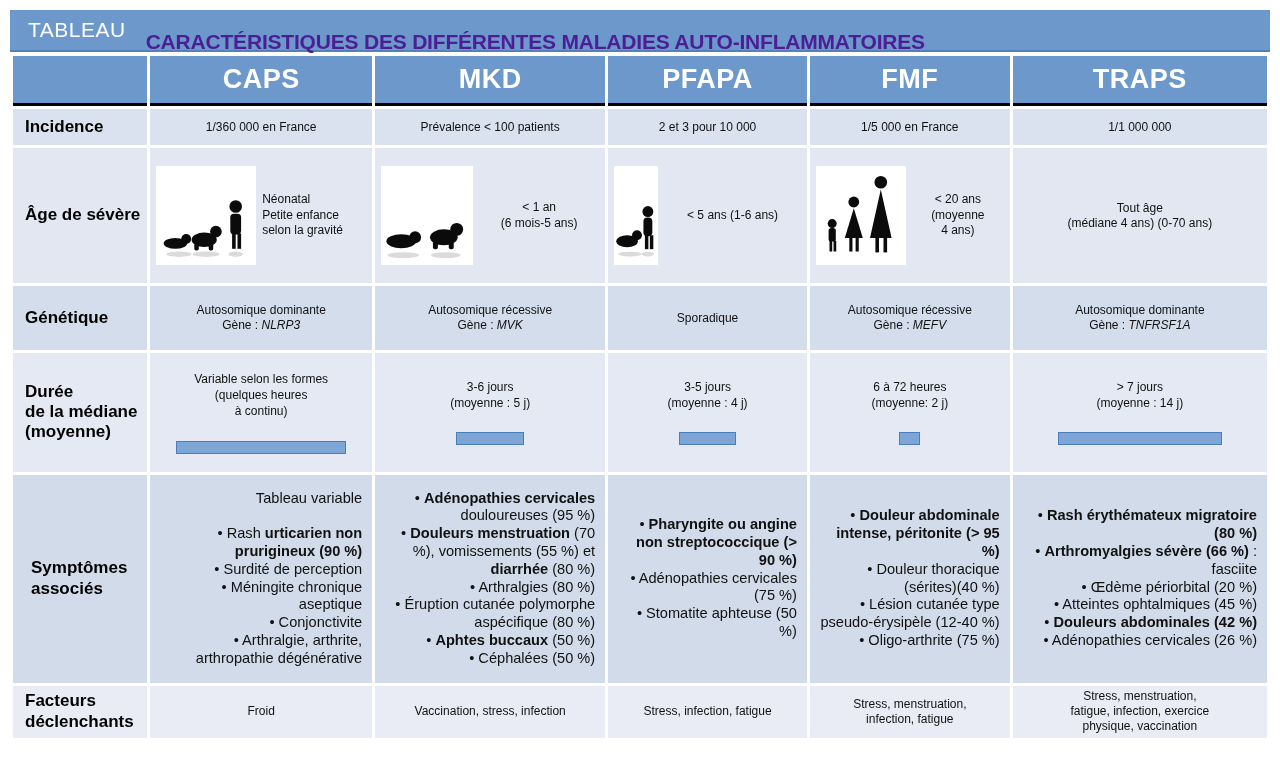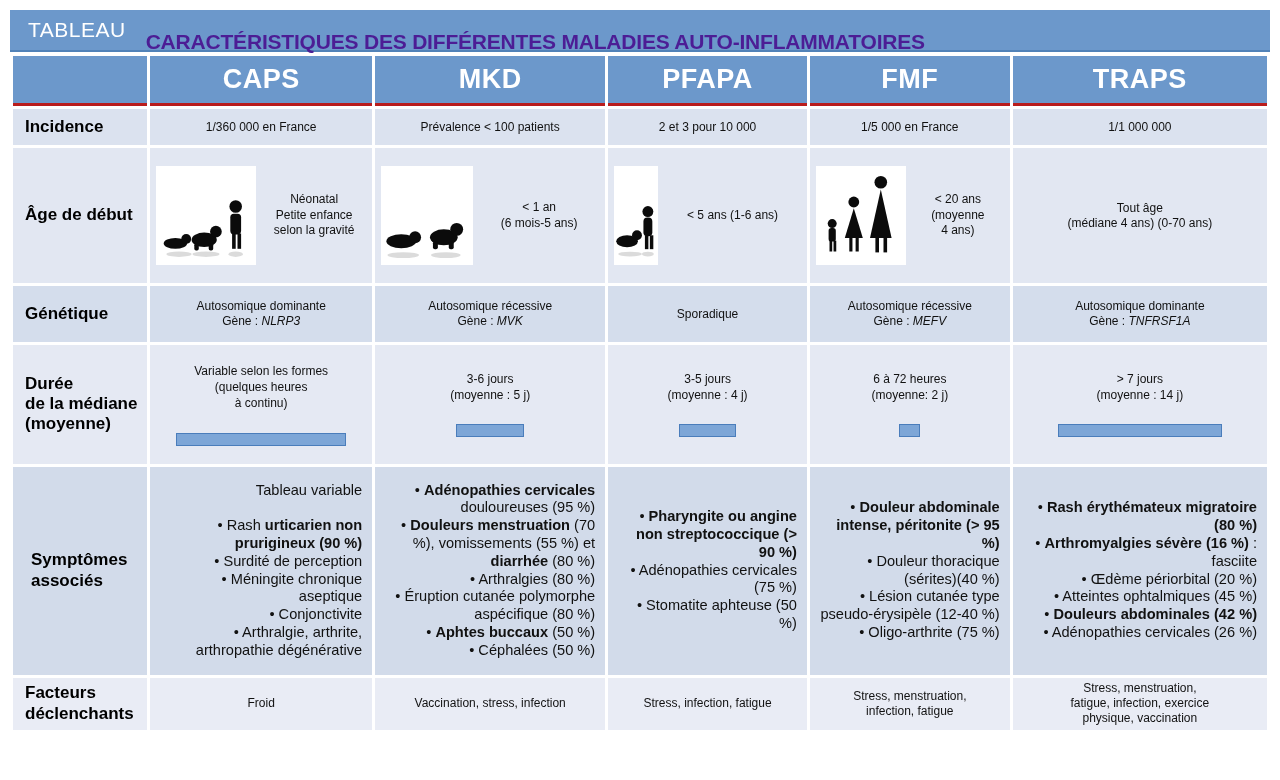--- a/index.html
+++ b/index.html
@@ -6,36 +6,36 @@
   body{width:1280px;height:780px;font-family:"Liberation Sans","DejaVu Sans",sans-serif;color:#111;}
   .frame{padding:10px;}
   
   .title-bar{background:#6c98cb;height:42px;display:flex;align-items:center;
              padding-left:18px;border-bottom:2px solid #5182b8;box-sizing:border-box;}
   .title-prefix{color:#ffffff;font-size:21px;font-weight:400;letter-spacing:.5px;margin-right:20px;}
   .title-text{color:#4c1d95;font-size:21px;font-weight:700;letter-spacing:-0.2px;margin-top:24px;}
   
   table{border-collapse:separate;border-spacing:3px;width:1260px;table-layout:fixed;margin-top:1px;}
   th,td{box-sizing:border-box;overflow:hidden;}
-  th.corner,th.disease{background:#6c98cb;height:50px;border-bottom:3px solid #b91c1c;}
+  th.corner,th.disease{background:#6c98cb;height:50px;border-bottom:3px solid #000000;}
   th.disease{color:#ffffff;font-size:27px;font-weight:700;letter-spacing:.5px;}
   td{text-align:center;vertical-align:middle;font-size:12px;padding:3px 6px;white-space:pre-line;line-height:1.25;}
   td.label{text-align:left;font-weight:700;font-size:17px;padding-left:12px;color:#000;line-height:1.2;}
   
   .r1 td{background:#dbe2ef;}
   .r2 td{background:#e2e7f2;}
   .r3 td{background:#d4ddec;}
   .r4 td{background:#e5e9f3;}
   .r5 td{background:#d2dbea;padding-left:18px;}
   .r6 td{background:#e9ecf5;}
   
   .agecell{display:flex;align-items:center;gap:6px;height:99px;}
   .imgbox{background:#ffffff;height:99px;flex:0 0 auto;display:flex;align-items:flex-end;justify-content:center;}
   .agetext{flex:1 1 auto;white-space:pre-line;line-height:1.3;}
-  .agetext.left{text-align:center;}
+  .agetext.left{text-align:left;}
   
   .fevertext{white-space:pre-line;line-height:1.35;}
   .fever-bar{height:11px;background:#7da6d7;border:1px solid #4a7dbb;margin:6px auto 0;}
   
   td.symptoms{text-align:right;font-size:14.6px;padding:8px 10px;line-height:1.22;}
   td.symptoms b{font-weight:700;}
   i{font-style:italic;}
   svg{display:block;}
 </style>
 </head>
@@ -71,21 +71,21 @@
     <tr class="r1" style="height:36px;">
       <td class="label">Incidence</td>
       <td>1/360 000 en France</td>
       <td>Prévalence &lt; 100 patients</td>
       <td>2 et 3 pour 10 000</td>
       <td>1/5 000 en France</td>
       <td>1/1 000 000</td>
     </tr>
 
     <tr class="r2" style="height:105px;">
-      <td class="label">Âge de début</td>
+      <td class="label">Âge de sévère</td>
       <td>
         <div class="agecell">
           <div class="imgbox" style="width:100px;">
             <svg width="100" height="99" viewBox="0 0 100 110">
               <g fill="#0b0b0b">
                 <ellipse cx="16" cy="86" rx="13" ry="6"></ellipse>
                     <circle cx="28" cy="81" r="5.5"></circle>
                 <ellipse cx="48" cy="82" rx="14" ry="8"></ellipse>
                     <circle cx="61" cy="73" r="6.5"></circle>
                 <rect x="37" y="86" width="5" height="8" rx="2"></rect>
@@ -172,21 +172,21 @@
           </div>
           <div class="agetext">&lt; 20 ans
 (moyenne
 4 ans)</div>
         </div>
       </td>
       <td>Tout âge
 (médiane 4 ans) (0-70 ans)</td>
     </tr>
 
-    <tr class="r3" style="height:56px;">
+    <tr class="r3" style="height:64px;">
       <td class="label">Génétique</td>
       <td>Autosomique dominante
 Gène : <i>NLRP3</i></td>
       <td>Autosomique récessive
 Gène : <i>MVK</i></td>
       <td>Sporadique</td>
       <td>Autosomique récessive
 Gène : <i>MEFV</i></td>
       <td>Autosomique dominante
 Gène : <i>TNFRSF1A</i></td>
@@ -241,21 +241,21 @@
 • <b>Aphtes buccaux</b> (50 %)
 • Céphalées (50 %)</td>
       <td class="symptoms">• <b>Pharyngite ou angine non streptococcique (&gt; 90 %)</b>
 • Adénopathies cervicales (75 %)
 • Stomatite aphteuse (50 %)</td>
       <td class="symptoms">• <b>Douleur abdominale intense, péritonite (&gt; 95 %)</b>
 • Douleur thoracique (sérites)(40 %)
 • Lésion cutanée type pseudo-érysipèle (12-40 %)
 • Oligo-arthrite (75 %)</td>
       <td class="symptoms">• <b>Rash érythémateux migratoire (80 %)</b>
-• <b>Arthromyalgies sévère (16 %)</b> : fasciite
+• <b>Arthromyalgies sévère (66 %)</b> : fasciite
 • Œdème périorbital (20 %)
 • Atteintes ophtalmiques (45 %)
 • <b>Douleurs abdominales (42 %)</b>
 • Adénopathies cervicales (26 %)</td>
     </tr>
 
     <tr class="r6" style="height:52px;">
       <td class="label">Facteurs
 déclenchants</td>
       <td>Froid</td>

